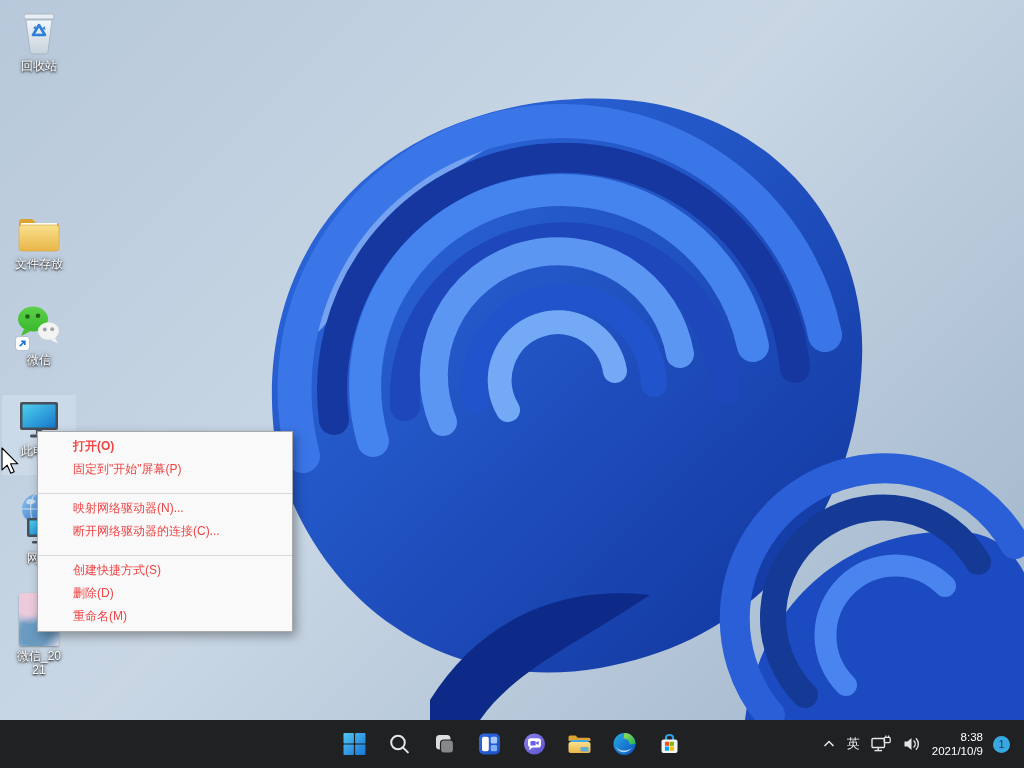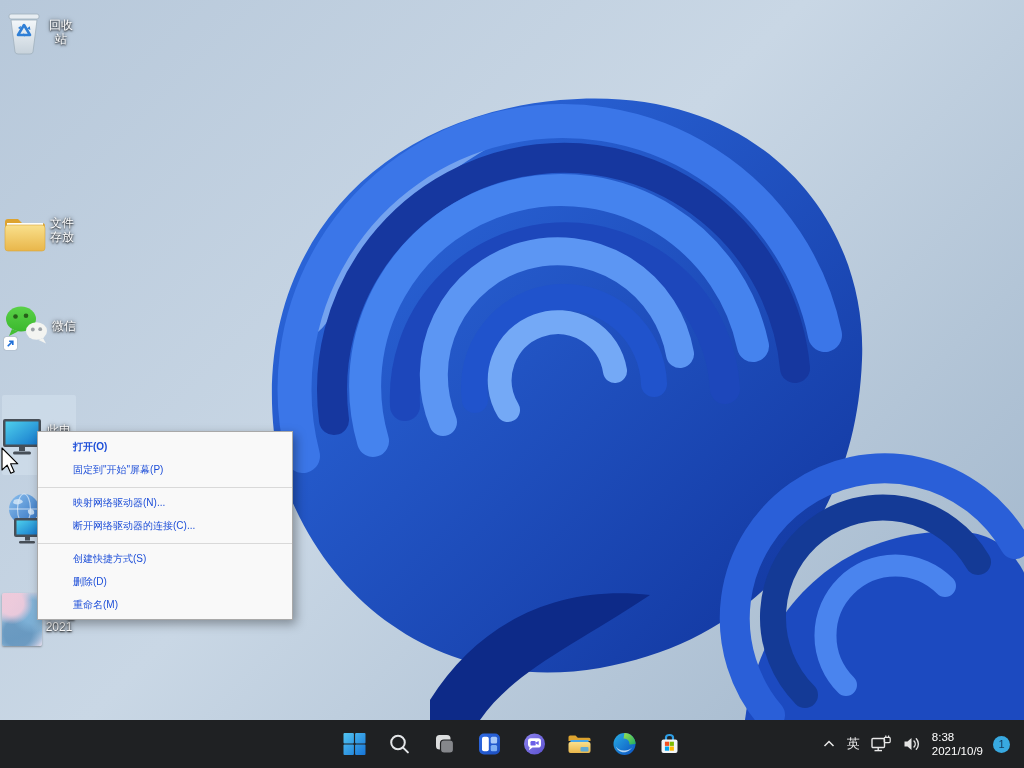--- a/index.html
+++ b/index.html
@@ -3,52 +3,52 @@
 <meta charset="utf-8">
 <style>
   html,body{margin:0;padding:0;width:1024px;height:768px;overflow:hidden;
     font-family:"Liberation Sans","DejaVu Sans",sans-serif;}
   #stage{position:relative;width:1024px;height:768px;overflow:hidden;
     background:linear-gradient(135deg,#b7c8da 0%,#c9d7e5 45%,#9db3c9 100%);}
   #wallpaper{position:absolute;left:0;top:0;z-index:0;}
 
   
   .dcell{position:absolute;left:2px;width:74px;z-index:5;display:flex;
-    flex-direction:row;align-items:center;cursor:default;}
+    flex-direction:column;align-items:center;cursor:default;}
   .dcell.sel{background:rgba(214,227,240,.5);border-radius:2px;}
   .ig{height:52px;display:flex;align-items:flex-end;justify-content:center;position:relative;}
   .dlabel{margin-top:3px;font-size:12px;line-height:14px;color:#fff;text-align:center;
     text-shadow:0 1px 2px rgba(0,0,0,.95),0 0 4px rgba(0,0,0,.6);}
   .dlabel.narrow{width:48px;word-break:break-all;}
   .scut{position:absolute;left:2px;bottom:0;width:13px;height:13px;background:#fff;
     border-radius:2px;box-shadow:0 0 1px rgba(0,0,0,.5);display:flex;align-items:center;justify-content:center;}
   .thumb{width:40px;height:53px;border-radius:2px;box-shadow:0 1px 2px rgba(0,0,0,.35);
     background:
       radial-gradient(circle at 25% 20%,rgba(238,202,219,.95) 0 22%,rgba(238,202,219,0) 40%),
       radial-gradient(circle at 75% 35%,rgba(126,178,216,.9) 0 25%,rgba(126,178,216,0) 48%),
       radial-gradient(circle at 40% 75%,rgba(101,150,190,.9) 0 30%,rgba(101,150,190,0) 55%),
       linear-gradient(160deg,#e9d3de 0%,#b9d2e8 45%,#8db7d8 75%,#dfd8e8 100%);}
 
   
   .ctx{position:absolute;left:37px;top:431px;width:256px;z-index:50;background:#f9f9f9;
     border:1px solid #a9a9a9;box-shadow:3px 4px 10px rgba(0,0,0,.35);padding:3px 0;box-sizing:border-box;}
-  .grp+.grp{border-top:1px solid #d9d9d9;margin-top:6px;padding-top:3px;}
-  .mi{height:23px;line-height:23px;padding-left:35px;padding-right:34px;font-size:10px;
-    color:#1d4ed8;white-space:nowrap;}
+  .grp+.grp{border-top:1px solid #d9d9d9;margin-top:12px;padding-top:3px;}
+  .mi{height:23px;line-height:23px;padding-left:35px;padding-right:34px;font-size:12px;
+    color:#ef4444;white-space:nowrap;}
   .mi.bold{font-weight:700;}
 
   
   #taskbar{position:absolute;left:0;bottom:0;width:1024px;height:48px;background:#1f2123;z-index:100;}
   .tb-center{position:absolute;left:50%;top:0;transform:translateX(-50%);height:48px;
     display:flex;align-items:center;gap:5px;}
   .tb-btn{width:40px;height:40px;border-radius:5px;display:flex;align-items:center;justify-content:center;}
   .tray{position:absolute;right:0;top:0;height:48px;display:flex;align-items:center;
     gap:10px;padding-right:14px;}
   .ime{color:#ececec;font-size:13px;}
-  .clock{color:#fff;font-size:11.5px;line-height:14px;}
+  .clock{text-align:right;color:#fff;font-size:11.5px;line-height:14px;}
   .badge{width:17px;height:17px;border-radius:50%;background:#38a9e0;color:#143a5e;
     font-size:11px;display:flex;align-items:center;justify-content:center;}
 
   #cursor{position:absolute;left:1px;top:447px;z-index:200;}
 </style>
 </head>
 <body>
 
 <div id="stage">
 

